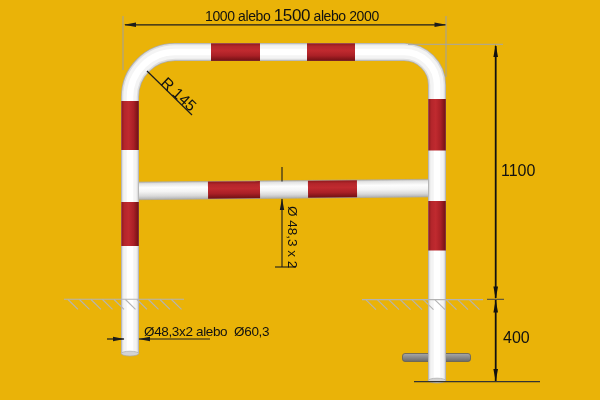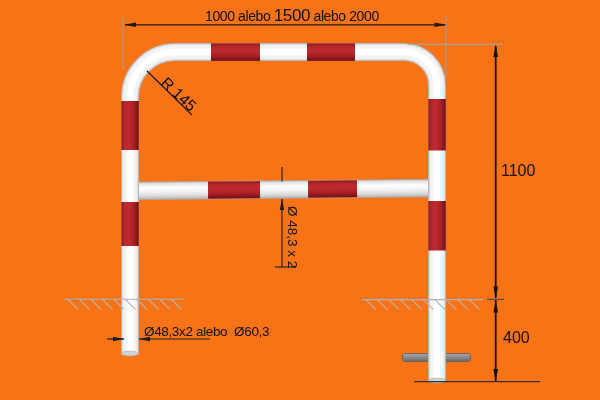--- a/index.html
+++ b/index.html
@@ -1,16 +1,16 @@
 <!DOCTYPE html>
 <html><head>
 <meta charset="utf-8">
 <style>
   html,body{margin:0;padding:0;background:#ffffff;}
-  .page{position:relative;width:600px;height:400px;background:#f97316;overflow:hidden;
+  .page{position:relative;width:600px;height:400px;background:#eab308;overflow:hidden;
         font-family:"Liberation Sans", sans-serif;}
 </style>
 </head>
 <body>
 <div class="page">
 <svg width="600" height="400" viewBox="0 0 600 400" xmlns="http://www.w3.org/2000/svg">
   <defs>
     <linearGradient id="tubeH" x1="0" y1="0" x2="0" y2="1">
       <stop offset="0" stop-color="#b9b9b9"></stop>
       <stop offset="0.10" stop-color="#e3e3e3"></stop>

